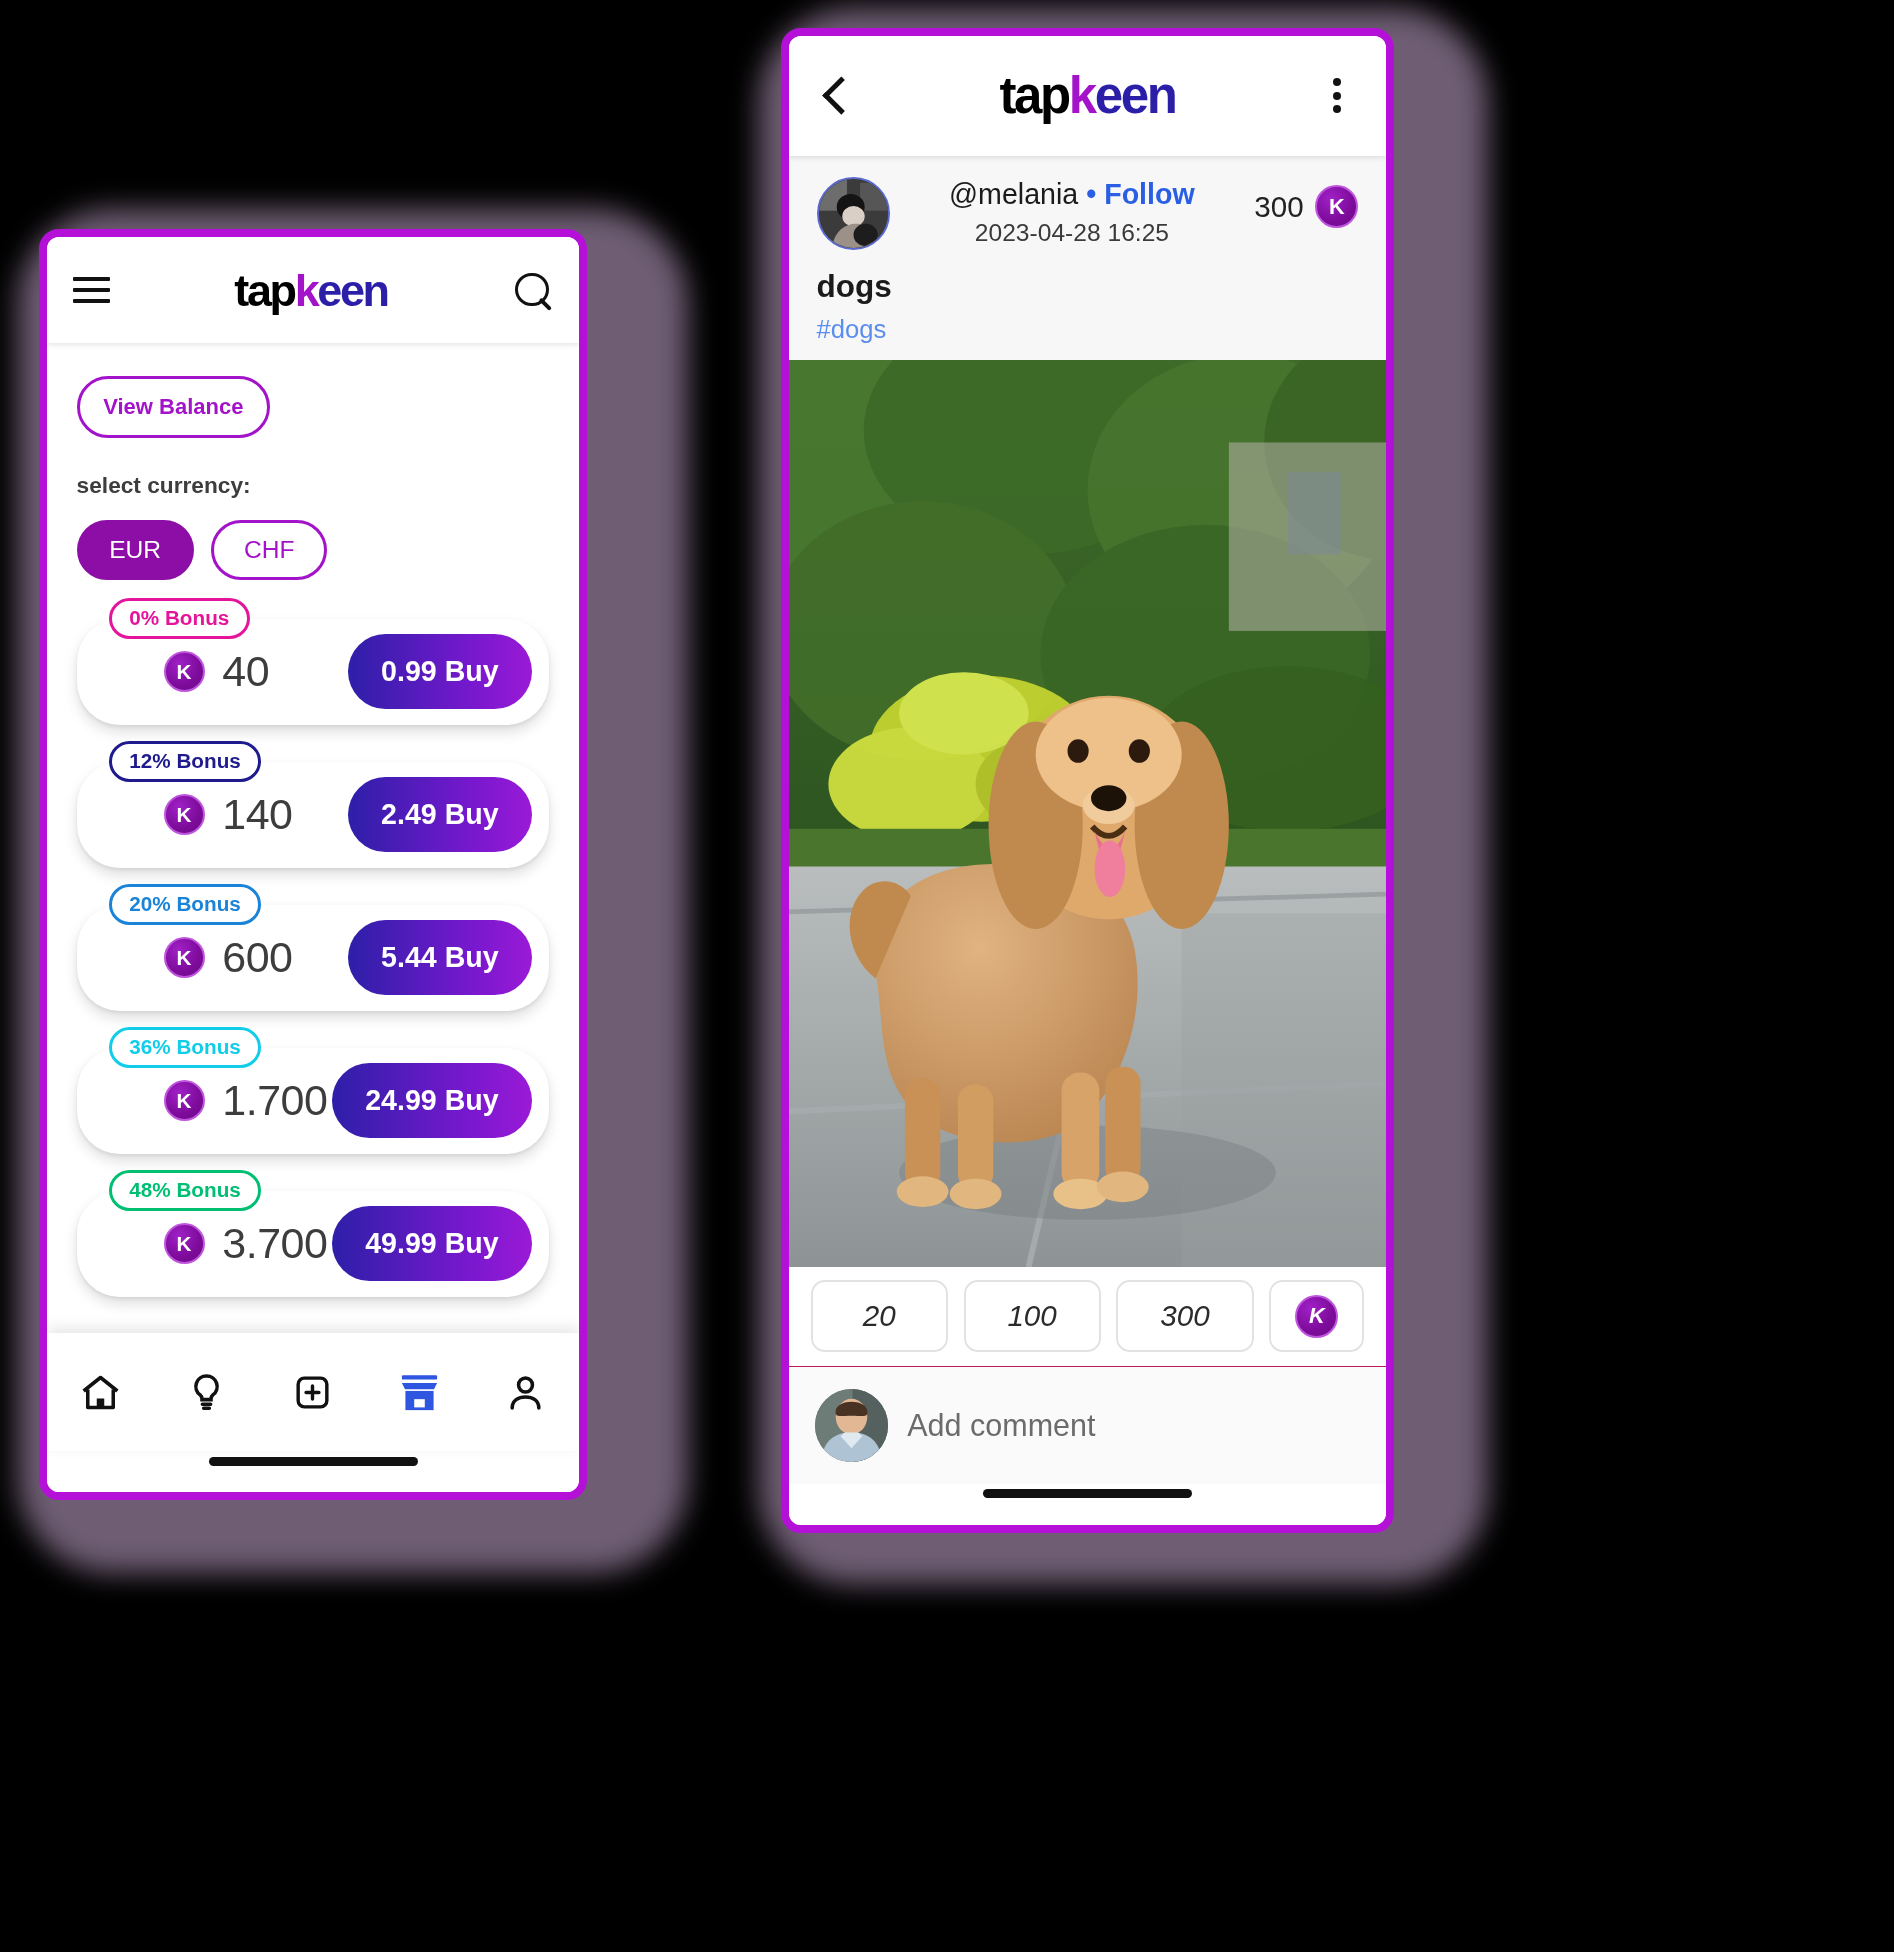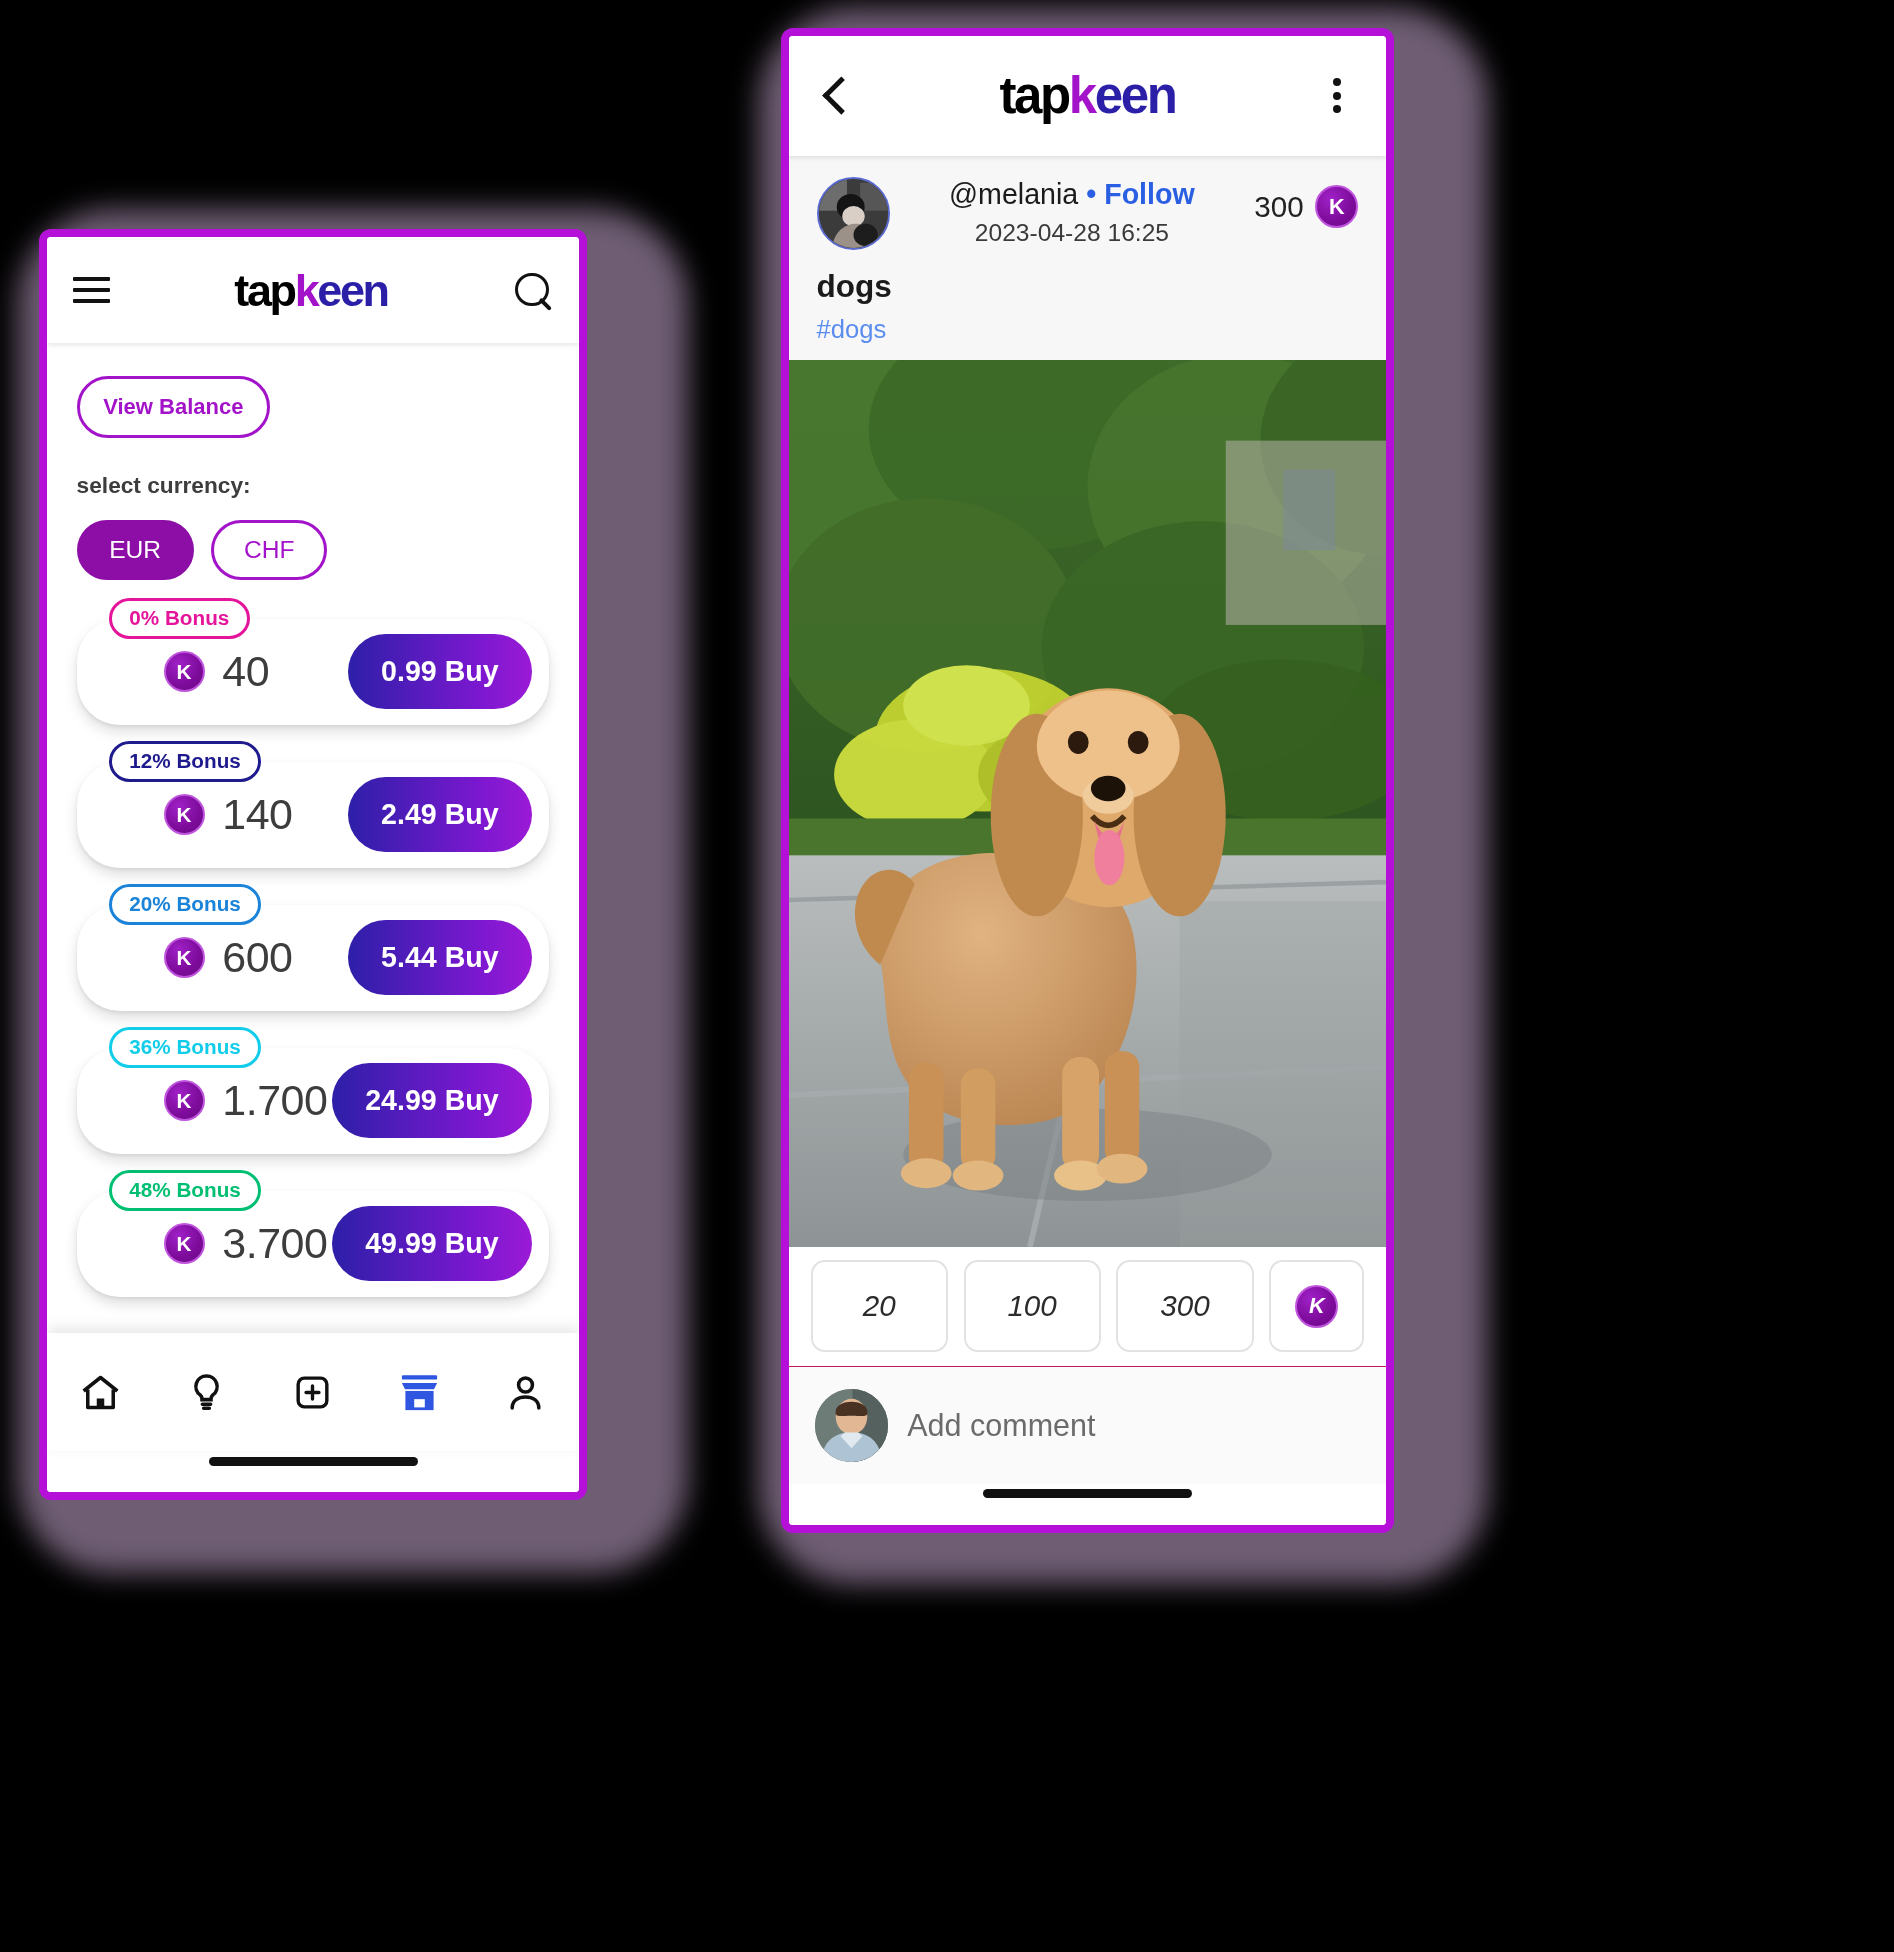--- a/index.html
+++ b/index.html
@@ -15,21 +15,21 @@
   .phone-glow {
     position: absolute;
     border-radius: 95px;
     background: rgba(200,170,210,0.55);
     filter: blur(13.8px);
   }
   .phone {
     position: absolute;
     background: #ffffff;
     border: 8.9px solid #b510d8;
-    border-radius: 12px;
+    border-radius: 20px;
     overflow: hidden;
     display: flex;
     flex-direction: column;
   }
 
   
   #phoneL-glow { left: 17.7px;  top: 209px; width: 670px;  height: 1364px; }
   #phoneL      { left: 39px;  top: 229px; width: 548px;  height: 1271px; }
 
   .appbar {
@@ -140,21 +140,21 @@
 
   .post-title-wrap { background:#f7f7f7; padding:0 27.6px 15.8px 27.6px;}
   .post-title { font-size:31.5px; font-weight:700; color:#1b1b1b;}
   .post-tags { font-size:25.6px; color:#5b8def; margin-top:9.9px; cursor:pointer;}
 
   .post-photo { flex:1; min-height:0; position:relative; overflow:hidden; background:#8fa06a;}
   .post-photo svg { position:absolute; inset:0; width:100%; height:100%; display:block;}
 
   .tip-row { background:#fff; padding:13.8px 21.7px; display:flex; gap:15.8px; align-items:center;}
   .tip-btn {
-    flex:1; height:92px; border:2px solid #e2e2e2; border-radius:13.8px; background:#fff;
+    flex:1; height:72px; border:2px solid #e2e2e2; border-radius:13.8px; background:#fff;
     display:flex; align-items:center; justify-content:center;
     font-size:29.6px; font-style:italic; color:#2b2b2b; cursor:pointer;
   }
   .tip-coin-btn { width:95px; flex:0 0 auto; }
 
   .comment-row { background:#fafafa; border-top:1px solid #be185d; padding:21.7px 25.6px; display:flex; align-items:center; gap:19.7px;}
   .comment-ph { font-size:30.5px; color:#6b6b6b; }
 </style>
 </head>
 <body>

